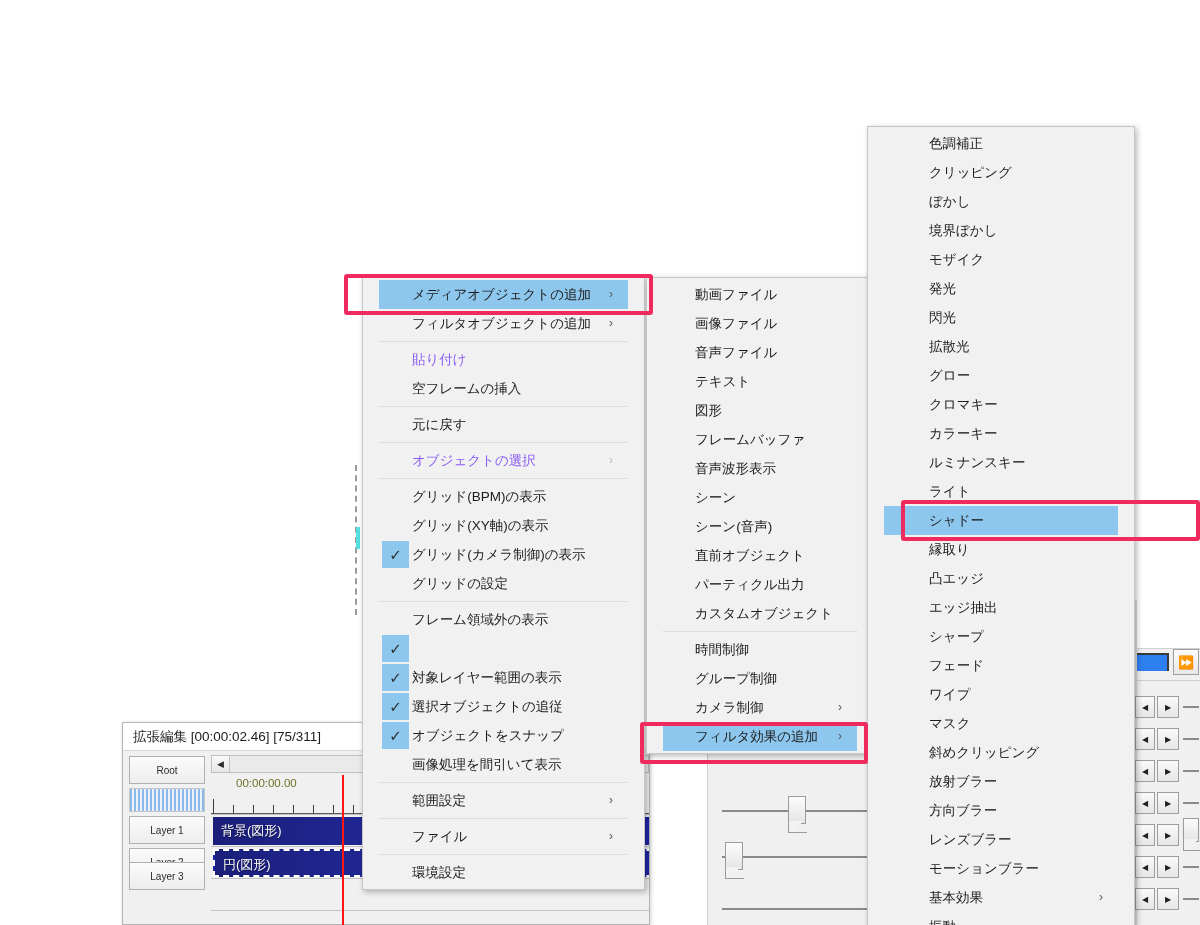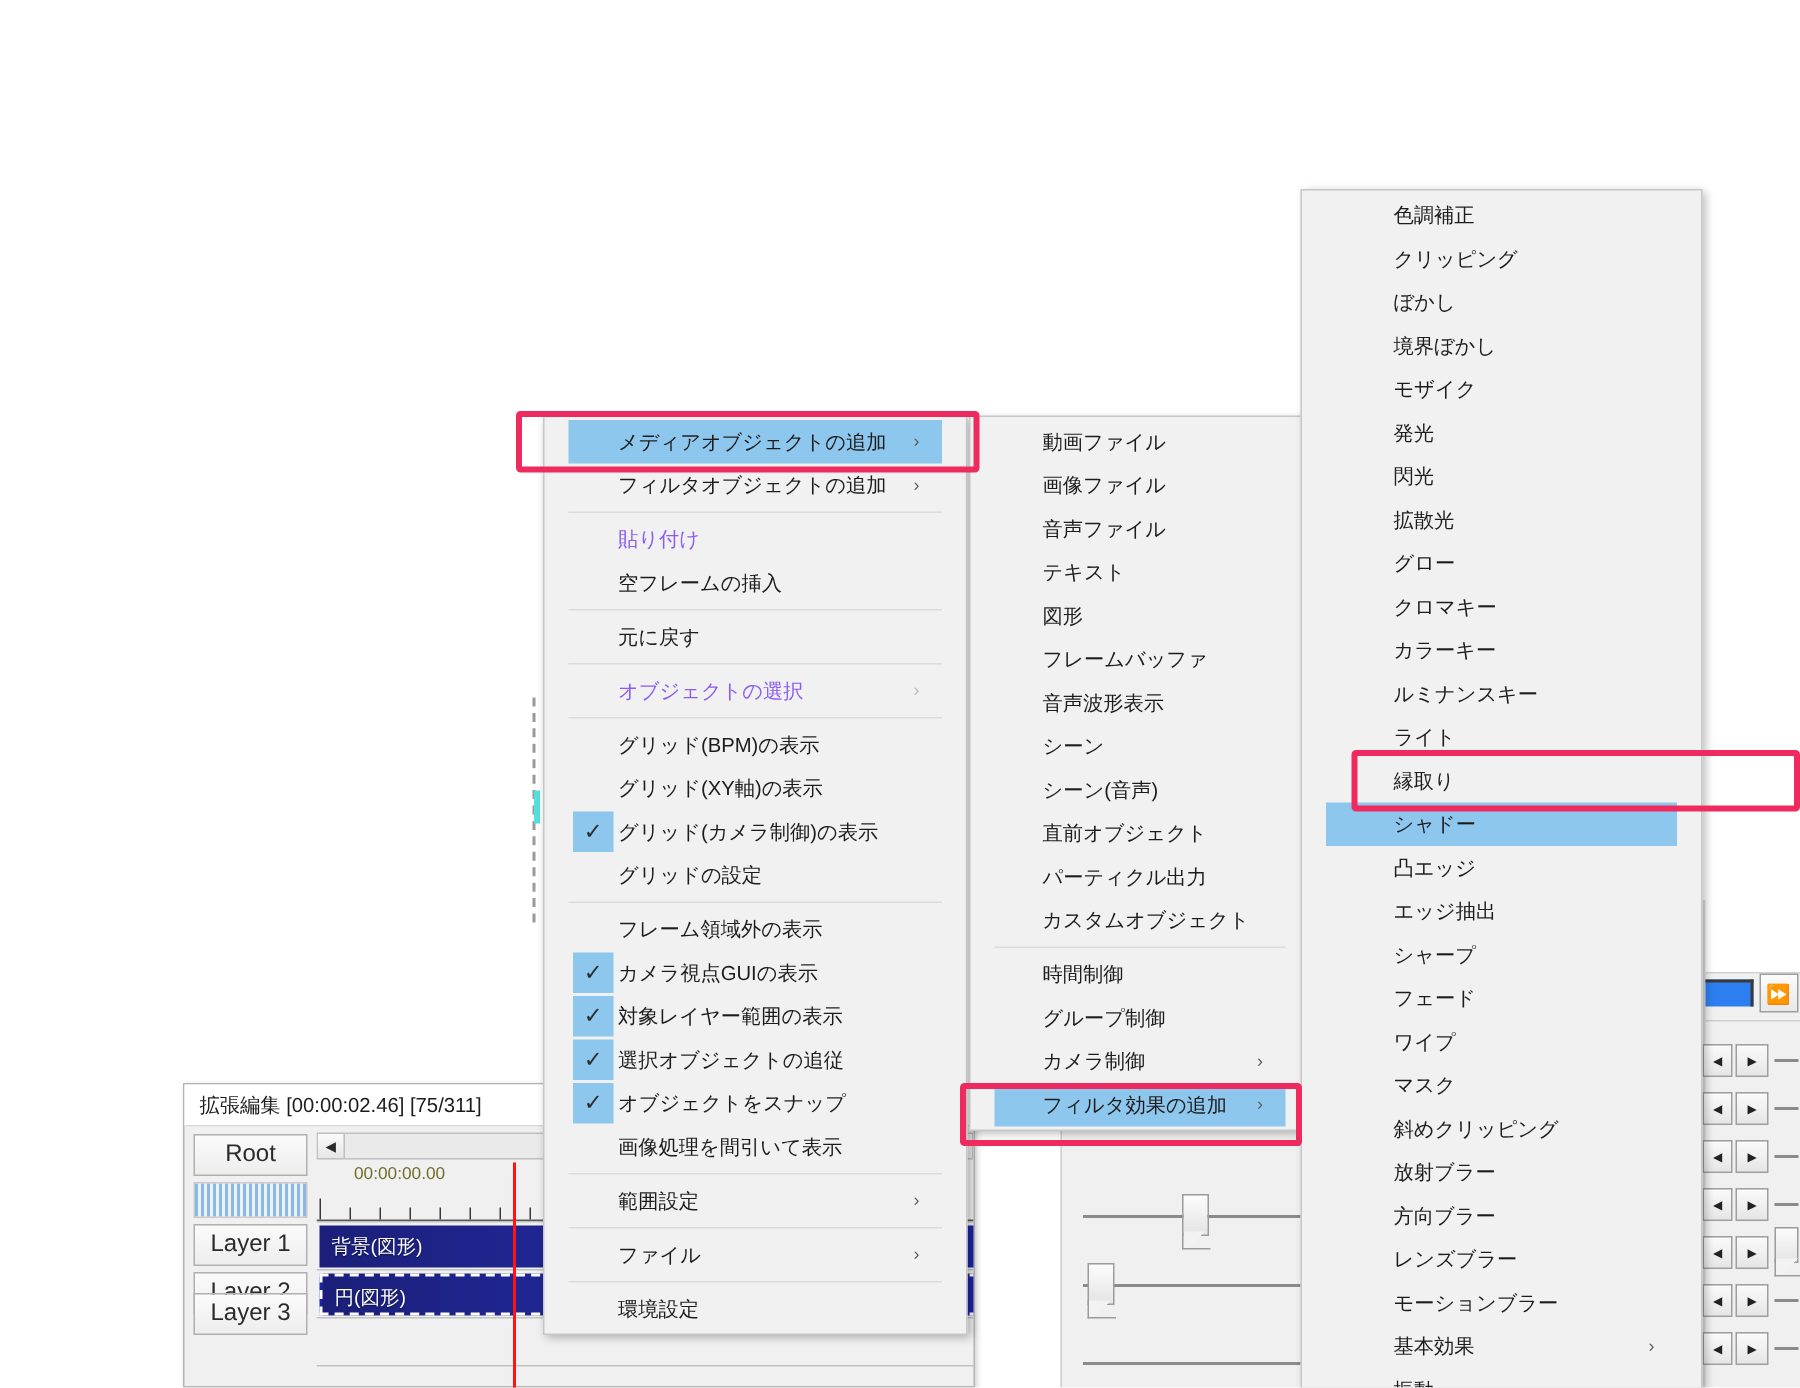--- a/index.html
+++ b/index.html
@@ -88,21 +88,21 @@
     height:27px;line-height:27px;background:#ffffff;
     border-bottom:1px solid #d8d8d8;padding-left:10px;
     font-size:13.5px;color:#1c1c1c;white-space:nowrap;
   }
   #exedit .body{position:relative;height:176px;}
   .lbtn{
     position:absolute;left:6px;width:76px;height:28px;
     background:linear-gradient(#fbfbfb,#ededed);
     border:1px solid #b0b0b0;box-sizing:border-box;
     display:flex;align-items:center;justify-content:center;
-    font-size:16px;color:#2b2b2b;
+    font-size:10px;color:#2b2b2b;
   }
   .rootbtn{top:5px;}
   .tlbar{
     position:absolute;left:6px;top:37px;width:76px;height:24px;
     background:repeating-linear-gradient(90deg,#8cb8e8 0 2px,#eaf2fb 2px 4px);
     border:1px solid #c9c9c9;box-sizing:border-box;
   }
   .layerbtn1{top:65px;}
   .layerbtn2{top:97px;}
   .layerbtn3{top:111px;}
@@ -373,21 +373,20 @@
     </div>
     <div class="sep"></div>
     <div class="mi">
       <span class="chk"></span>
       <span class="lbl">フレーム領域外の表示</span>
       <span class="arr"></span>
     </div>
     <div class="mi">
       <span class="chk"></span>
       <span class="chkbox">✓</span>
-      <span class="lbl">カメラ視点GUIの表示</span>
       <span class="arr"></span>
     </div>
     <div class="mi">
       <span class="chk"></span>
       <span class="chkbox">✓</span>
       <span class="lbl">対象レイヤー範囲の表示</span>
       <span class="arr"></span>
     </div>
     <div class="mi">
       <span class="chk"></span>
@@ -567,28 +566,28 @@
     <div class="mi">
       <span class="chk"></span>
       <span class="lbl">ルミナンスキー</span>
       <span class="arr"></span>
     </div>
     <div class="mi">
       <span class="chk"></span>
       <span class="lbl">ライト</span>
       <span class="arr"></span>
     </div>
+    <div class="mi hl">
+      <span class="chk"></span>
+      <span class="lbl">シャドー</span>
+      <span class="arr"></span>
+    </div>
     <div class="mi">
       <span class="chk"></span>
       <span class="lbl">縁取り</span>
-      <span class="arr"></span>
-    </div>
-    <div class="mi hl">
-      <span class="chk"></span>
-      <span class="lbl">シャドー</span>
       <span class="arr"></span>
     </div>
     <div class="mi">
       <span class="chk"></span>
       <span class="lbl">凸エッジ</span>
       <span class="arr"></span>
     </div>
     <div class="mi">
       <span class="chk"></span>
       <span class="lbl">エッジ抽出</span>

